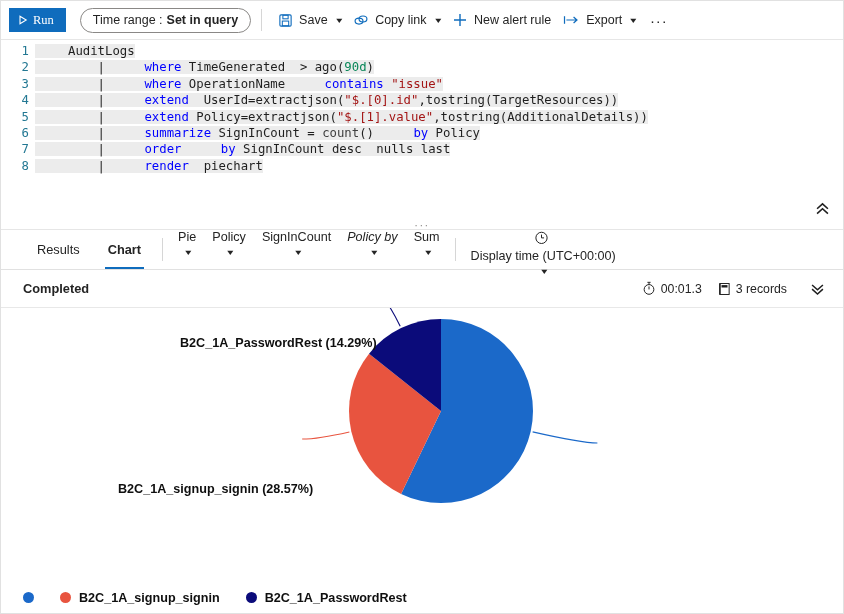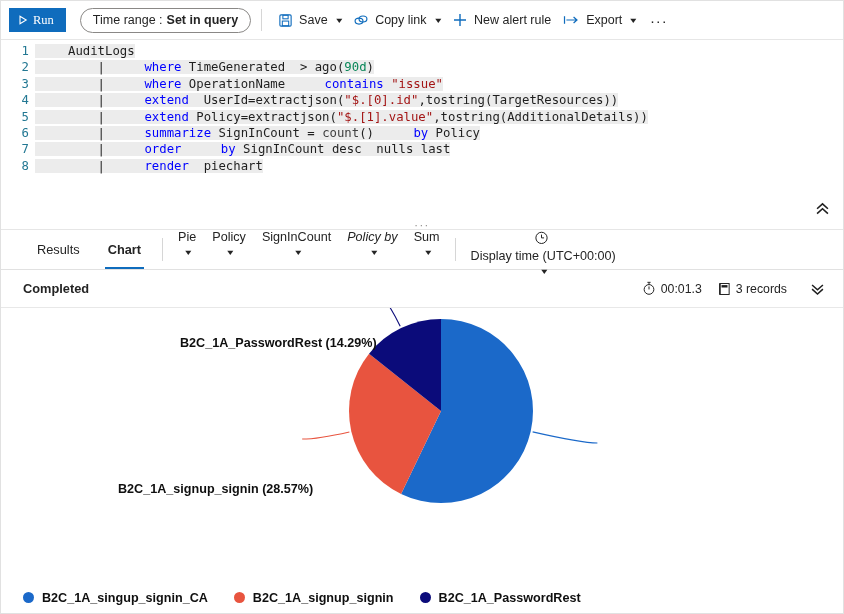--- a/index.html
+++ b/index.html
@@ -442,21 +442,20 @@
         <path d="M 348.36147231881864 123.93753195640194 Q 317.16537778905473 131.06520240964517 301.16537778905473 131.06520240964517" fill="none" stroke="#e8543f" stroke-width="1.1"></path>
         <path d="M 399.2035261131742 18.314418473971983 Q 379.23929421111046 -23.127461847275768 363.23929421111046 -23.127461847275768" fill="none" stroke="#0b0b7a" stroke-width="1.1"></path>
       </svg>
 
     <div class="pielabel" id="lbl1" style="left: 77px; top: 174px;">B2C_1A_signup_signin (28.57%)</div>
     <div class="pielabel" id="lbl2" style="left: 139px; top: 28px;">B2C_1A_PasswordRest (14.29%)</div>
 
     <div class="legend" id="legend">
         <div class="lg-item">
           <span class="swatch" style="background: rgb(27, 105, 201);"></span>
-          <span>B2C_1A_singup_signin_CA</span>
         </div>
         <div class="lg-item">
           <span class="swatch" style="background: rgb(232, 84, 63);"></span>
           <span>B2C_1A_signup_signin</span>
         </div>
         <div class="lg-item">
           <span class="swatch" style="background: rgb(11, 11, 122);"></span>
           <span>B2C_1A_PasswordRest</span>
         </div>
       </div>

